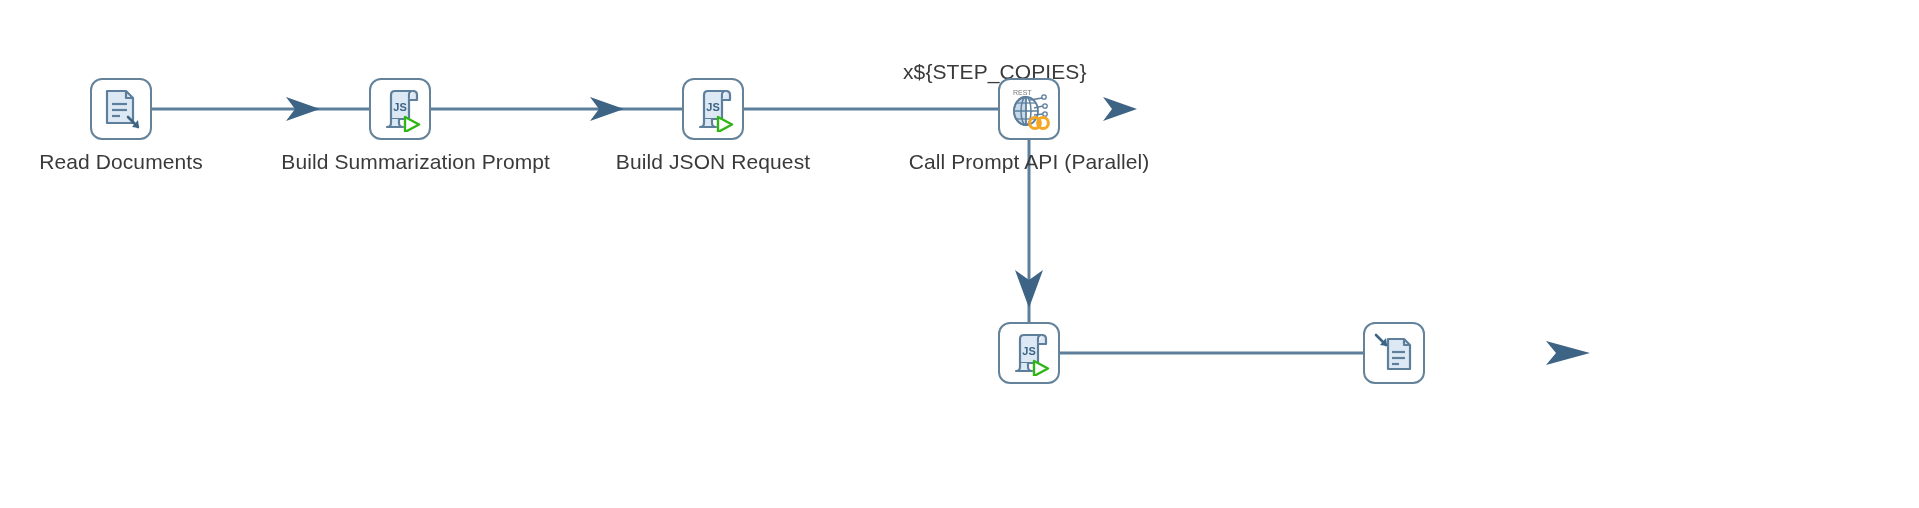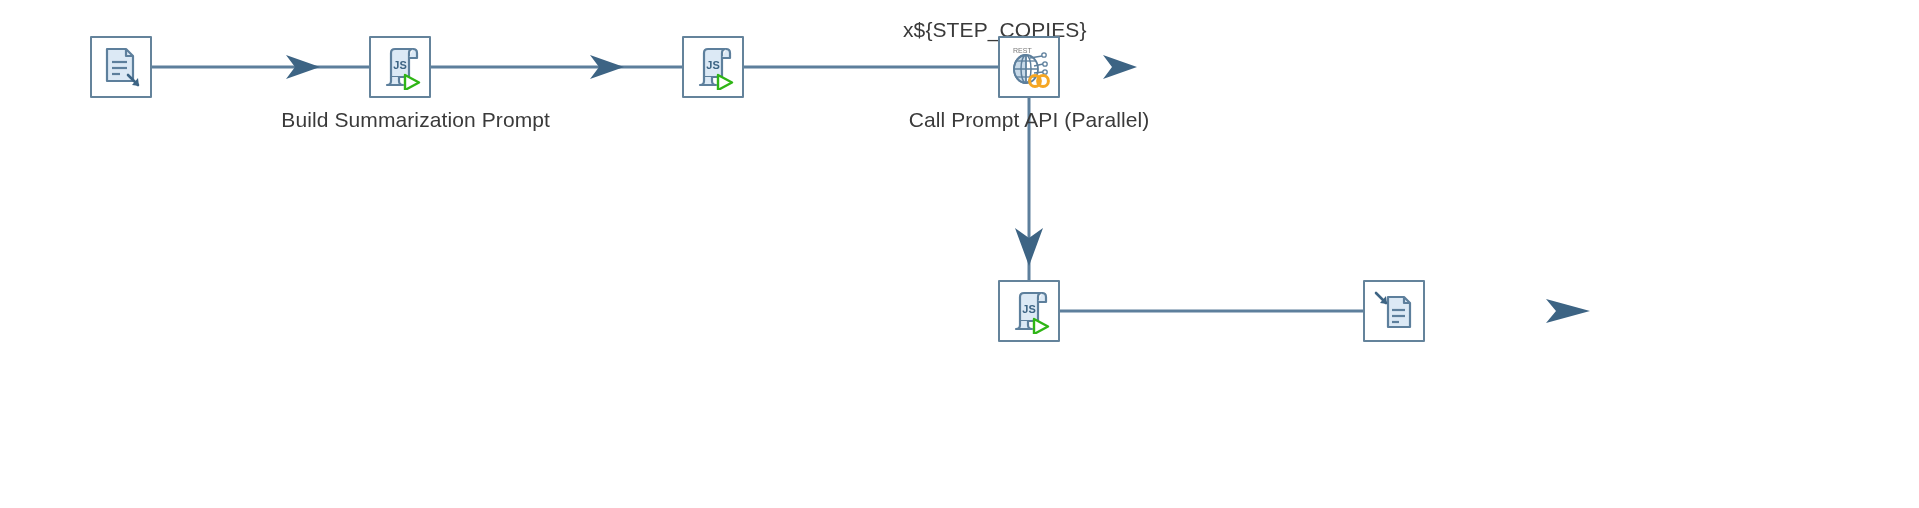--- a/index.html
+++ b/index.html
@@ -10,35 +10,36 @@
   }
   body {
     font-family: "Liberation Sans", "DejaVu Sans", sans-serif;
   }
   #canvas {
     position: relative;
     width: 1919px;
     height: 392px;
     background: #ffffff;
     overflow: hidden;
+    margin-top: 42px;
   }
   .edge-layer {
     position: absolute;
     left: 0;
     top: 0;
     width: 1919px;
     height: 508px;
     pointer-events: none;
   }
   .node {
     position: absolute;
     width: 62px;
     height: 62px;
     border: 2px solid #64839b;
-    border-radius: 1px;
+    border-radius: 12px;
     background: #ffffff;
     box-sizing: border-box;
     display: flex;
     align-items: center;
     justify-content: center;
   }
   .node-icon {
     width: 46px;
     height: 46px;
     display: block;
@@ -103,20 +104,21 @@
     <svg class="node-icon" viewBox="0 0 46 46">
       <path d="M 9 5 L 28 5 L 35 12 L 35 37 L 9 37 Z" fill="#dce9f5" stroke="#5d7f9c" stroke-width="2.2" stroke-linejoin="round"></path>
       <path d="M 28 5 L 28 12 L 35 12" fill="none" stroke="#5d7f9c" stroke-width="2.2" stroke-linejoin="round"></path>
       <line x1="14" y1="18" x2="29" y2="18" stroke="#5d7f9c" stroke-width="2.2"></line>
       <line x1="14" y1="24" x2="29" y2="24" stroke="#5d7f9c" stroke-width="2.2"></line>
       <line x1="14" y1="30" x2="22" y2="30" stroke="#5d7f9c" stroke-width="2.2"></line>
       <path d="M 30 31 L 40 41" stroke="#3d6484" stroke-width="2.6" stroke-linecap="round"></path>
       <path d="M 41 42 L 34 41 L 40 34 Z" fill="#3d6484"></path>
     </svg>
   </div>
+  <div class="node-label" style="left:0px; top:108px; width:242px;">Read Documents</div>
 
   <div class="node" style="left:369px; top:36px;">
     <svg class="node-icon" viewBox="0 0 46 46">
       <path d="M 14 9 Q 14 5 18 5 L 36 5 Q 32 5 32 9 L 32 33 L 14 33 Z" fill="#dce9f5" stroke="#5d7f9c" stroke-width="2.2" stroke-linejoin="round"></path>
       <path d="M 36 5 Q 40 5 40 9 L 40 14 L 32 14" fill="#dce9f5" stroke="#5d7f9c" stroke-width="2.2" stroke-linejoin="round"></path>
       <path d="M 14 33 L 14 37 Q 14 41 10 41 L 26 41 Q 22 41 22 37 L 22 33" fill="#dce9f5" stroke="#5d7f9c" stroke-width="2.2" stroke-linejoin="round"></path>
       <text x="23" y="25" font-family="Liberation Sans, sans-serif" font-size="11" font-weight="bold" fill="#3d6484" text-anchor="middle">JS</text>
       <path d="M 28 31 L 42 38.5 L 28 46 Z" fill="#ffffff" stroke="#2fb516" stroke-width="2.4" stroke-linejoin="round"></path>
     </svg>
   </div>
@@ -124,20 +126,21 @@
 
   <div class="node" style="left:682px; top:36px;">
     <svg class="node-icon" viewBox="0 0 46 46">
       <path d="M 14 9 Q 14 5 18 5 L 36 5 Q 32 5 32 9 L 32 33 L 14 33 Z" fill="#dce9f5" stroke="#5d7f9c" stroke-width="2.2" stroke-linejoin="round"></path>
       <path d="M 36 5 Q 40 5 40 9 L 40 14 L 32 14" fill="#dce9f5" stroke="#5d7f9c" stroke-width="2.2" stroke-linejoin="round"></path>
       <path d="M 14 33 L 14 37 Q 14 41 10 41 L 26 41 Q 22 41 22 37 L 22 33" fill="#dce9f5" stroke="#5d7f9c" stroke-width="2.2" stroke-linejoin="round"></path>
       <text x="23" y="25" font-family="Liberation Sans, sans-serif" font-size="11" font-weight="bold" fill="#3d6484" text-anchor="middle">JS</text>
       <path d="M 28 31 L 42 38.5 L 28 46 Z" fill="#ffffff" stroke="#2fb516" stroke-width="2.4" stroke-linejoin="round"></path>
     </svg>
   </div>
+  <div class="node-label" style="left:588px; top:108px; width:250px;">Build JSON Request</div>
 
   <div class="node" style="left:998px; top:36px;">
     <svg class="node-icon" viewBox="0 0 46 46">
       <text x="7" y="9" font-family="Liberation Sans, sans-serif" font-size="7" fill="#7a7a7a">REST</text>
       <path d="M 20 11 A 12 14 0 0 0 20 39 Z" fill="#c7d9e8" stroke="#5d7f9c" stroke-width="1.8"></path>
       <ellipse cx="20" cy="25" rx="12" ry="14" fill="none" stroke="#5d7f9c" stroke-width="1.8"></ellipse>
       <ellipse cx="20" cy="25" rx="5" ry="14" fill="none" stroke="#5d7f9c" stroke-width="1.5"></ellipse>
       <line x1="8" y1="25" x2="32" y2="25" stroke="#5d7f9c" stroke-width="1.5"></line>
       <line x1="10" y1="17" x2="30" y2="17" stroke="#5d7f9c" stroke-width="1.3"></line>
       <line x1="10" y1="33" x2="30" y2="33" stroke="#5d7f9c" stroke-width="1.3"></line>

